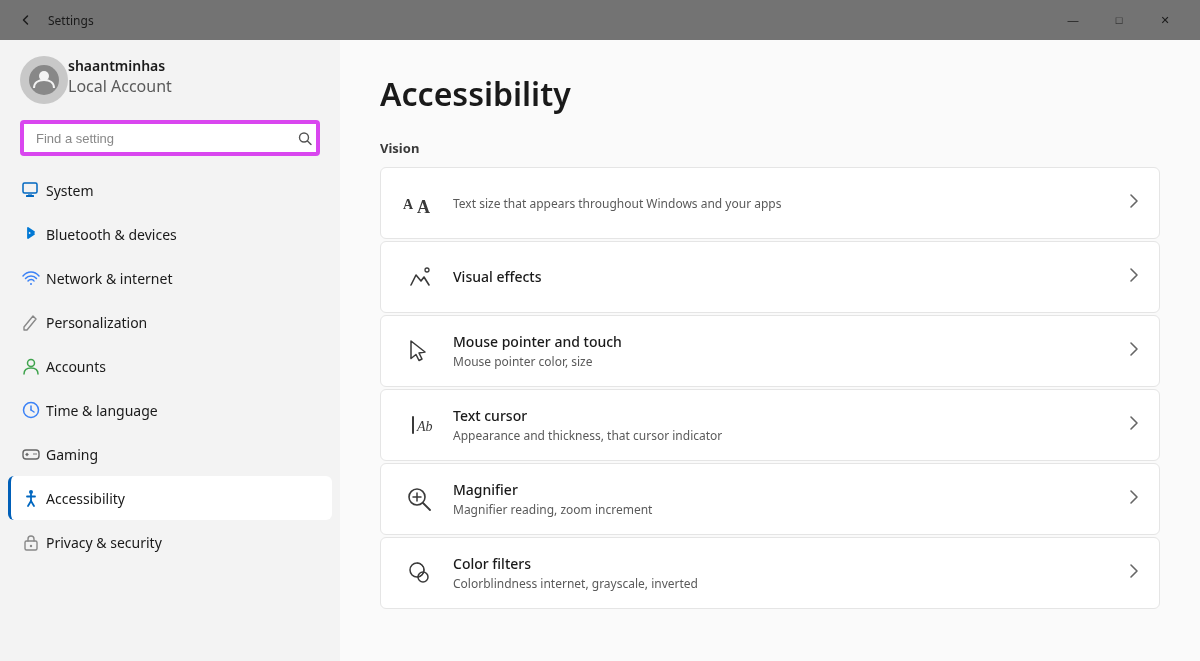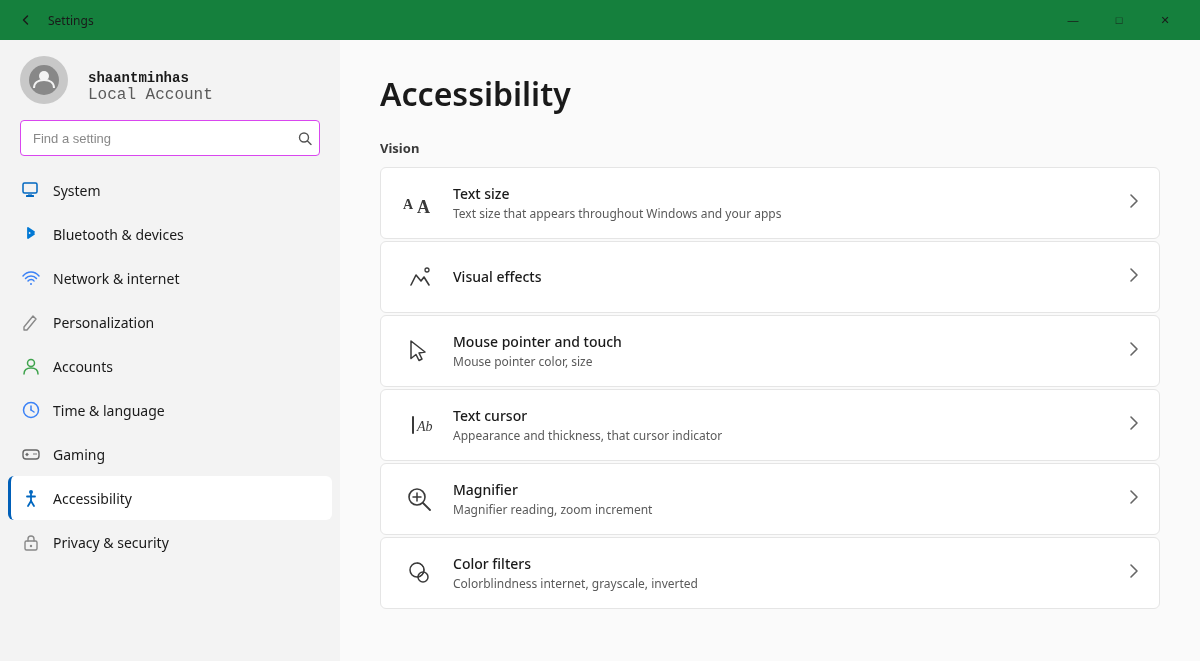--- a/index.html
+++ b/index.html
@@ -8,21 +8,21 @@
       background: #f3f3f3;
       width: 1200px;
       height: 661px;
       overflow: hidden;
       display: flex;
       flex-direction: column;
     }
 
     
     .titlebar {
-      background: #15803d;
+      background: #737373;
       height: 40px;
       display: flex;
       align-items: center;
       padding: 0 12px;
       flex-shrink: 0;
       user-select: none;
     }
     .titlebar-back {
       width: 28px; height: 28px;
       border-radius: 4px;
@@ -67,24 +67,23 @@
       background: #f3f3f3;
       display: flex;
       flex-direction: column;
       flex-shrink: 0;
       overflow: hidden;
       position: relative;
     }
 
     .user-profile {
       display: flex;
-      align-items: flex-end;
+      align-items: flex-start;
       padding: 16px 20px 12px 20px;
-      gap: 20px;
-      font-family: Liberation Mono, monospace;
+      gap: 0;
     }
     .avatar {
       width: 48px; height: 48px;
       border-radius: 50%;
       background: #c8c8c8;
       display: flex; align-items: center; justify-content: center;
       flex-shrink: 0;
     }
     .avatar-icon {
       width: 30px; height: 30px;
@@ -104,21 +103,21 @@
       color: #5a5a5a;
     }
 
     .search-container {
       padding: 4px 20px 8px 20px;
       position: relative;
     }
     .search-input {
       width: 100%;
       height: 36px;
-      border: 1px solid #d946ef;
+      border: 4px solid #d946ef;
       border-radius: 4px;
       padding: 0 36px 0 12px;
       font-size: 13px;
       background: white;
       color: #1a1a1a;
       outline: none;
     }
     .search-input::placeholder { color: #888; }
     .search-icon-btn {
       position: absolute;
@@ -135,21 +134,21 @@
     }
     .nav-list::-webkit-scrollbar { width: 4px; }
     .nav-list::-webkit-scrollbar-thumb { background: #ccc; border-radius: 2px; }
 
     .nav-item {
       display: flex;
       align-items: center;
       padding: 8px 12px;
       border-radius: 6px;
       cursor: pointer;
-      gap: 11px;
+      gap: 4px;
       height: 44px;
     }
     .nav-item.active {
       background: white;
       border-left: 3px solid #005fb8;
       padding-left: 9px;
     }
     .nav-item-icon {
       width: 22px; height: 22px;
       display: flex; align-items: center; justify-content: center;
@@ -390,21 +389,20 @@
     <div class="settings-list">
 
       <div class="settings-item">
         <div class="settings-item-icon">
           <svg width="32" height="24" viewBox="0 0 32 24" fill="none">
             <text x="0" y="18" font-family="serif" font-size="14" font-weight="bold" fill="#3a3a3a">A</text>
             <text x="14" y="22" font-family="serif" font-size="18" font-weight="bold" fill="#3a3a3a">A</text>
           </svg>
         </div>
         <div class="settings-item-text">
-          <div class="settings-item-title">Text size</div>
           <div class="settings-item-desc">Text size that appears throughout Windows and your apps</div>
         </div>
         <div class="settings-item-chevron">
           <svg width="10" height="16" viewBox="0 0 10 16" fill="none">
             <path d="M2 2l6 6-6 6" stroke="#666" stroke-width="1.6" stroke-linecap="round" stroke-linejoin="round"></path>
           </svg>
         </div>
       </div>
 
       <div class="settings-item">

